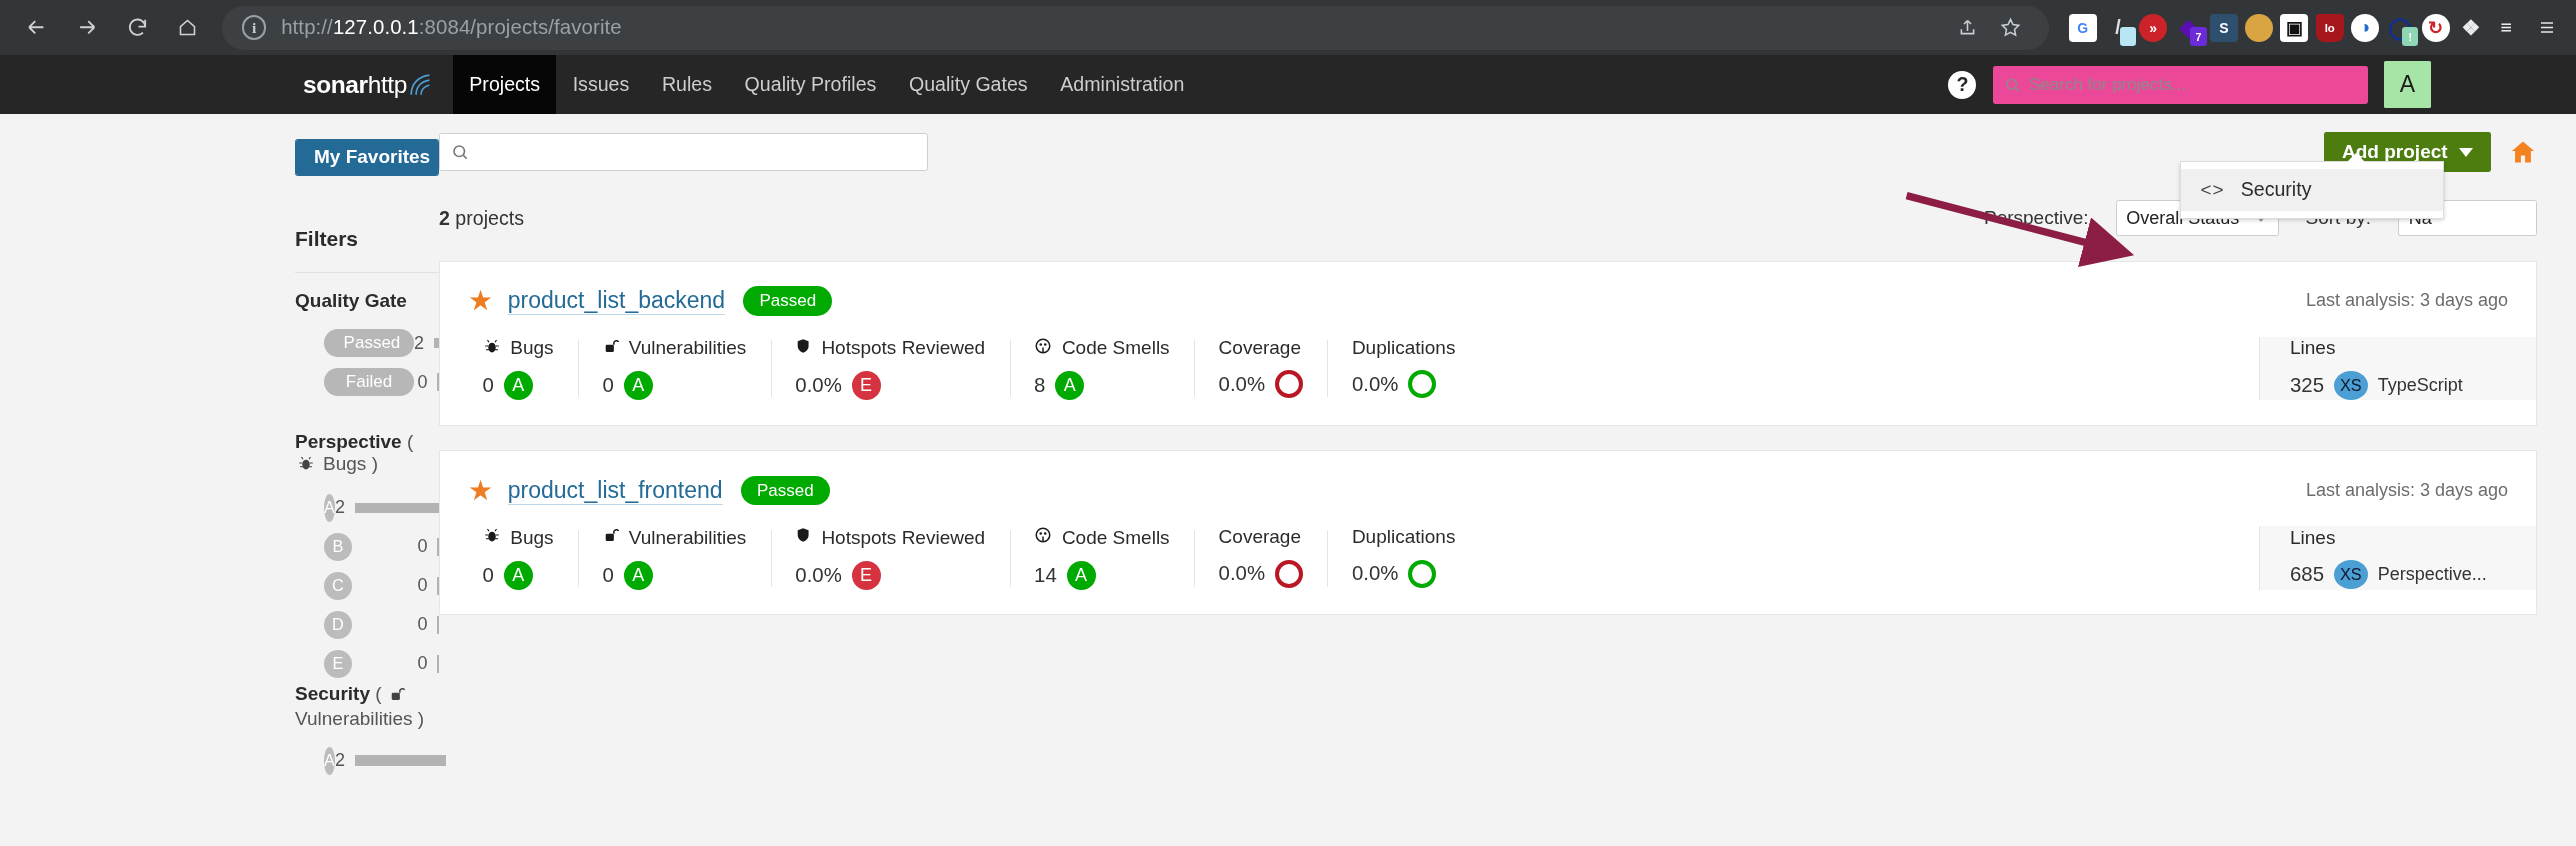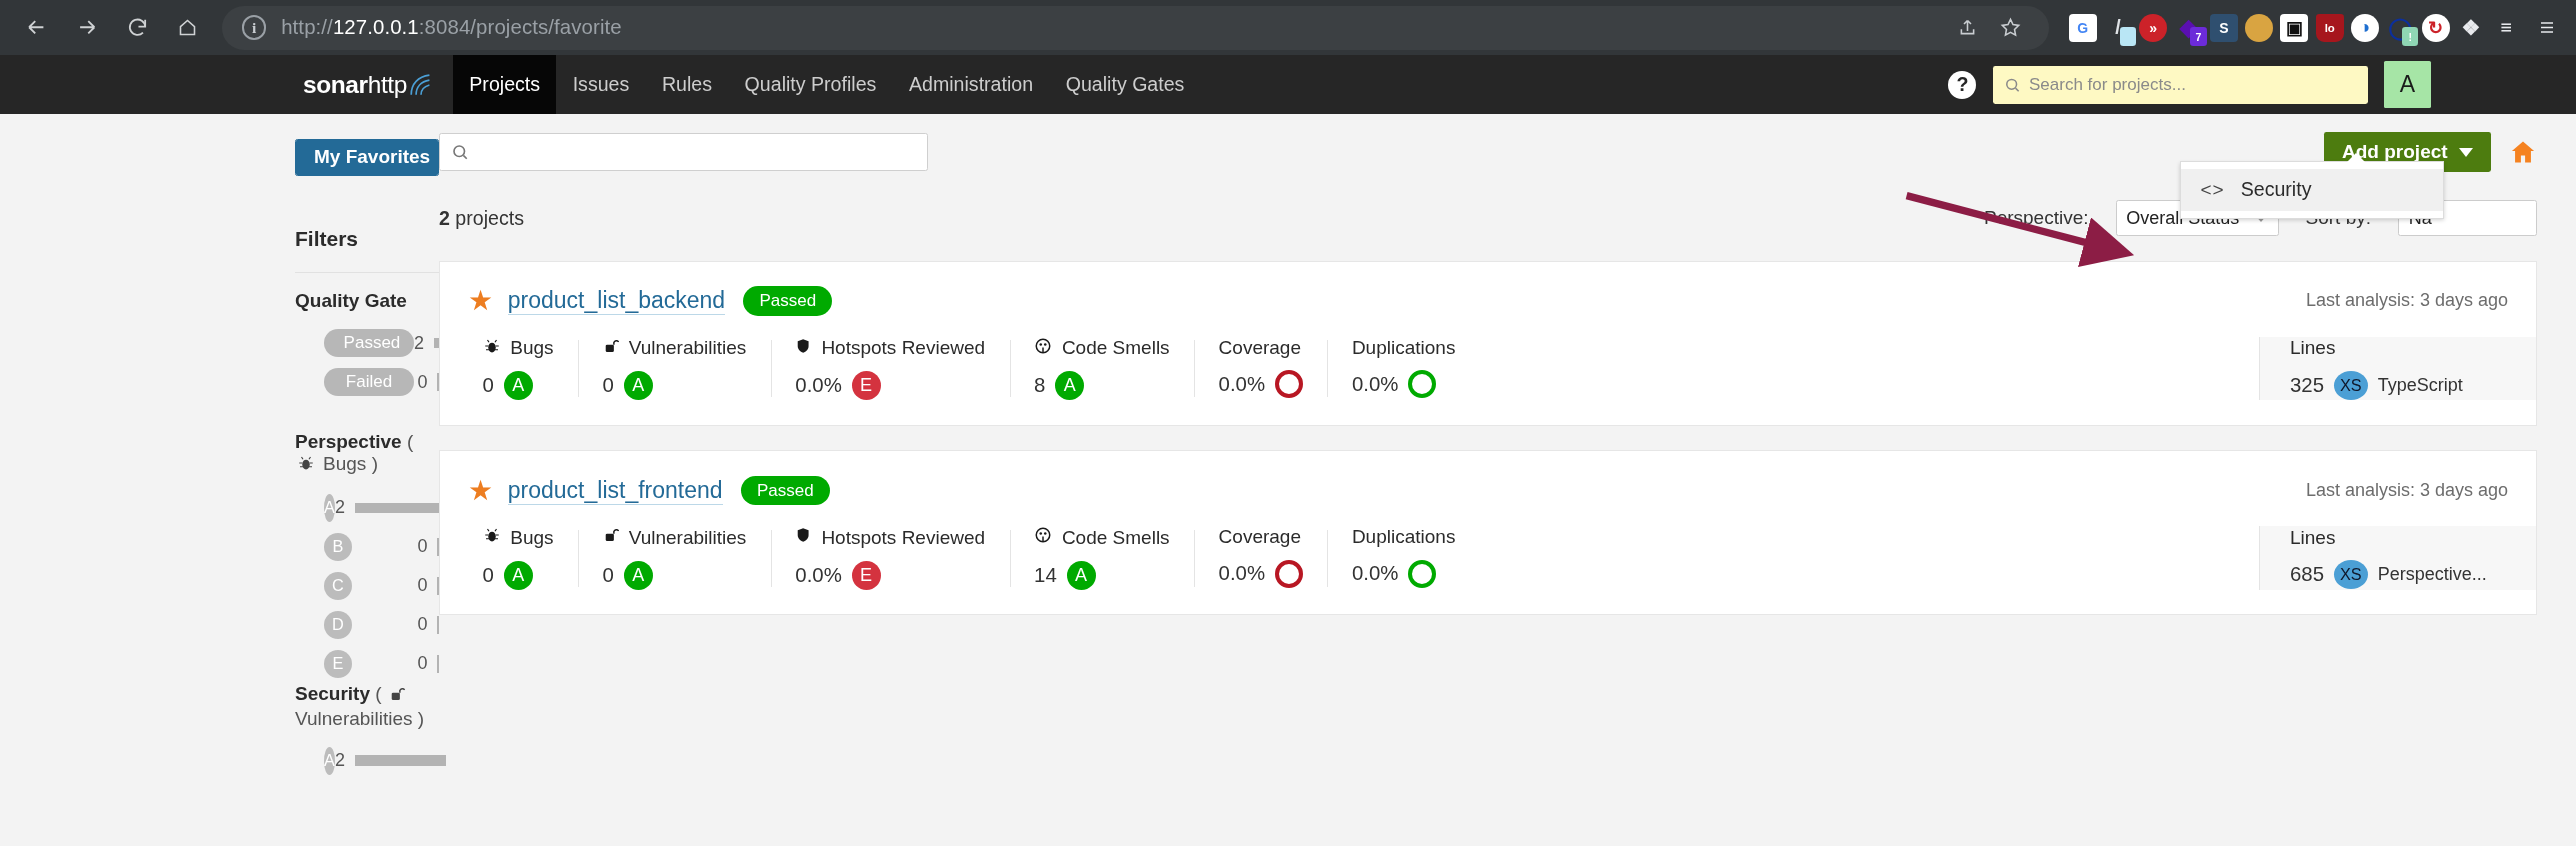--- a/index.html
+++ b/index.html
@@ -74,21 +74,21 @@
   .sq-logo-text .light { font-weight: normal; }
   .sq-nav-item {
     display:flex; align-items:center; padding: 0 16.3px;
     font-size: 19.6px; color: #cdcdcd; white-space: nowrap;
   }
   .sq-nav-item.active { background:#060606; color:#fff; }
   .sq-nav-right { margin-left:auto; display:flex; align-items:center; gap: 16.3px; padding-right: 145px; }
   .help-ic { width:28px;height:28px;border-radius:50%;background:#fff;color:#262626;
              display:flex;align-items:center;justify-content:center;font-size:19.6px;font-weight:bold; }
   .sq-search {
-    width: 375px; height: 38px; background:#fef9c3; border-radius:2.4px;
+    width: 375px; height: 38px; background:#ec4899; border-radius:2.4px;
     display:flex; align-items:center; padding: 0 11.4px; gap:8.2px;
   }
   .sq-search input {
     border:none; outline:none; font-size:17px; color:#333; width:100%;
     font-family:"Liberation Sans", sans-serif; background: transparent;
   }
   .sq-search input::placeholder { color:#8a8a8a; }
   .avatar {
     width: 47px; height: 47px; background:#a6e5a6; color:#1a1a1a;
     display:flex;align-items:center;justify-content:center;
@@ -301,24 +301,24 @@
   <div class="sq-nav-item">
       <span>Issues</span>
     </div>
   <div class="sq-nav-item">
       <span>Rules</span>
     </div>
   <div class="sq-nav-item">
       <span>Quality Profiles</span>
     </div>
   <div class="sq-nav-item">
+      <span>Quality Gates</span>
+    </div>
+  <div class="sq-nav-item">
       <span>Administration</span>
-    </div>
-  <div class="sq-nav-item">
-      <span>Quality Gates</span>
     </div>
 
   <div class="sq-nav-right">
     <div class="help-ic">
         <span>?</span>
       </div>
     <div class="sq-search">
       <svg width="18" height="18" viewBox="0 0 24 24" fill="none" stroke="#8a8a8a" stroke-width="2.2">
           <circle cx="11" cy="11" r="7"></circle>
           <path d="M16.5 16.5L21 21"></path>

